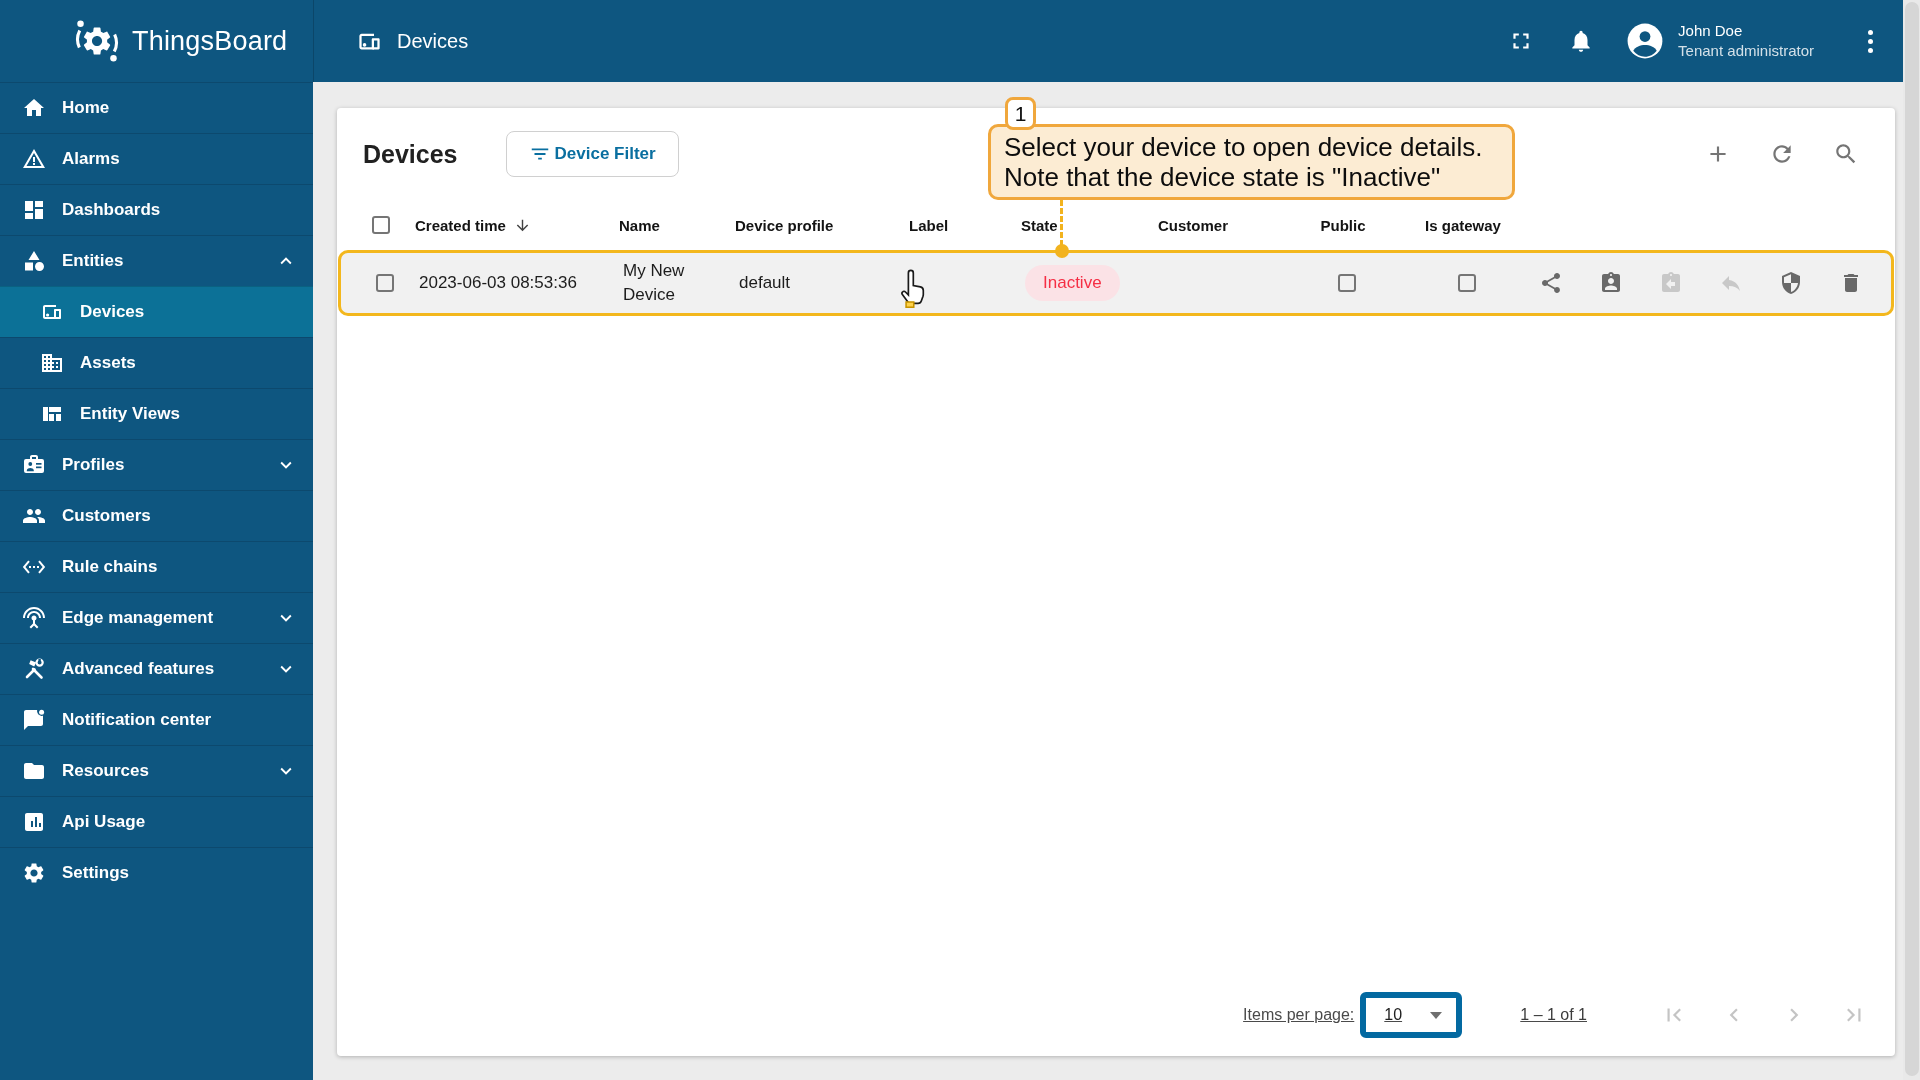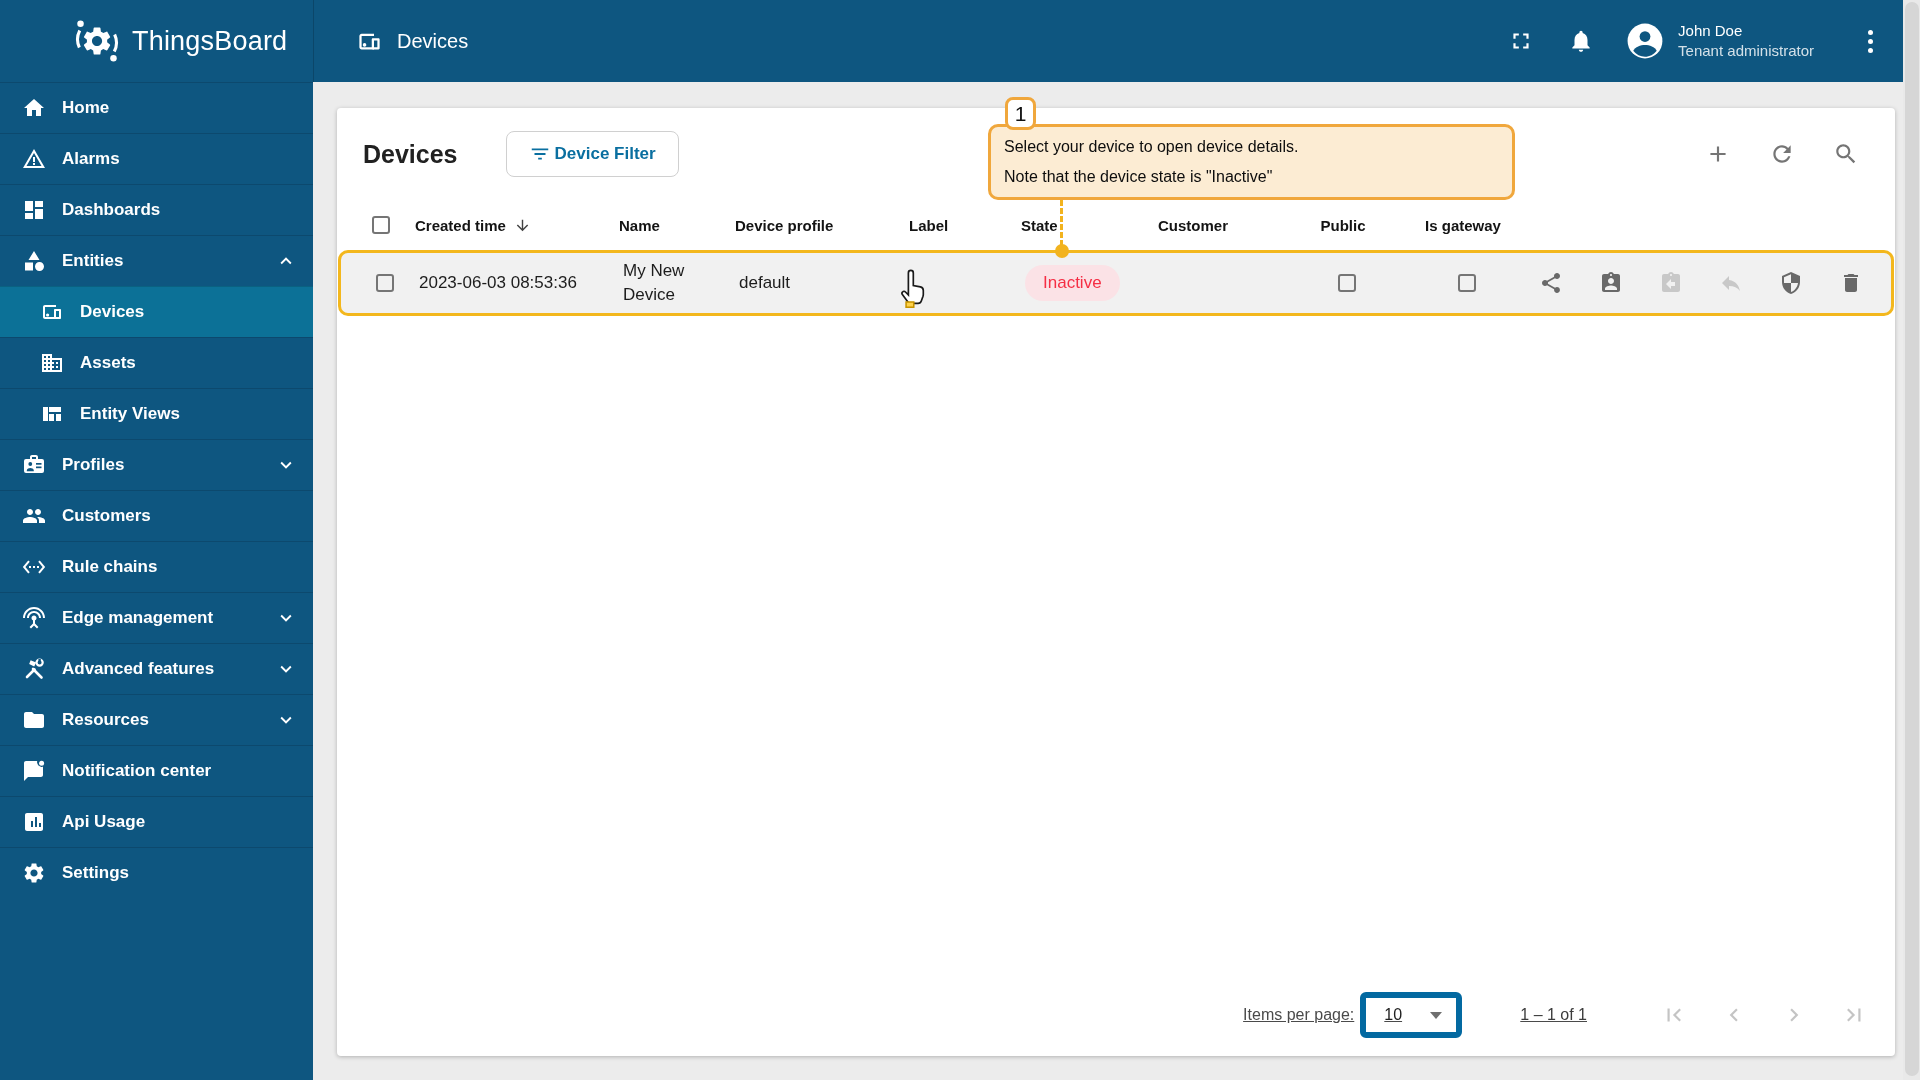--- a/index.html
+++ b/index.html
@@ -58,21 +58,21 @@
                    background:#f1f1f1; font-size:17px; color:#1d1d1d; cursor:pointer; position:relative; }
   .td { display:flex; align-items:center; }
   .name-cell { line-height:24px; padding-right:14px; }
   .state-pill { background:#fbe2e6; color:#f52e44; padding:8px 18px; border-radius:22px; font-size:17px; }
   .actions-cell { justify-content:flex-end; gap:36px; padding-right:28px; }
   .act-icon { width:24px; height:24px; cursor:pointer; }
 
   
   .callout { position:absolute; left:988px; top:124px; width:527px; z-index:20;
              background:#fcecd3; border:3px solid #f0a73c; border-radius:10px;
-             padding:5px 13px; font-size:16px; line-height:30px; color:#0d0d0d; }
+             padding:5px 13px; font-size:26px; line-height:30px; color:#0d0d0d; }
   .callout-step { position:absolute; left:1005px; top:97px; width:31px; height:33px; z-index:21;
                   background:#fff; border:3px solid #f0a73c; border-radius:8px;
                   display:flex; align-items:center; justify-content:center; font-size:21px; color:#111; }
   .callout-connector { position:absolute; left:1060px; top:200px; height:46px; width:0;
                        border-left:3px dashed #f2b31e; z-index:20; }
   .callout-dot { position:absolute; left:1055px; top:244px; width:14px; height:14px; border-radius:50%;
                  background:#f2b31e; z-index:21; }
 
   
   .cursor { position:absolute; left:899px; top:268px; z-index:30; }
@@ -202,33 +202,33 @@
       <circle cx="17.6" cy="5.6" r="3.1" fill="none" stroke="#fff" stroke-width="2.2"></circle>
       <rect x="16.4" y="2" width="2.4" height="2.4" fill="#0e5680"></rect>
     </svg>
     <span class="lbl">Advanced features</span>
     <svg class="chev" viewBox="0 0 24 24" fill="#fff">
         <path d="M7.41 8.59L12 13.17l4.59-4.58L18 10l-6 6-6-6z"></path>
       </svg>
   </div>
   <div class="menu-item">
     <svg class="mi" viewBox="0 0 24 24" fill="#fff">
+        <path d="M2 4c0-1.1.9-2 2-2h11.2c-.1.5-.2 1-.1 1.6.2 2.3 2 4.1 4.3 4.3.6.1 1.1 0 1.6-.1V16c0 1.1-.9 2-2 2H6l-4 4V4z"></path>
+        <circle cx="19.6" cy="4.2" r="2.5"></circle>
+      </svg>
+    <span class="lbl">Notification center</span>
+  </div>
+  <div class="menu-item">
+    <svg class="mi" viewBox="0 0 24 24" fill="#fff">
         <path d="M10 4H4c-1.1 0-2 .9-2 2v12c0 1.1.9 2 2 2h16c1.1 0 2-.9 2-2V8c0-1.1-.9-2-2-2h-8l-2-2z"></path>
       </svg>
     <span class="lbl">Resources</span>
     <svg class="chev" viewBox="0 0 24 24" fill="#fff">
         <path d="M7.41 8.59L12 13.17l4.59-4.58L18 10l-6 6-6-6z"></path>
       </svg>
-  </div>
-  <div class="menu-item">
-    <svg class="mi" viewBox="0 0 24 24" fill="#fff">
-        <path d="M2 4c0-1.1.9-2 2-2h11.2c-.1.5-.2 1-.1 1.6.2 2.3 2 4.1 4.3 4.3.6.1 1.1 0 1.6-.1V16c0 1.1-.9 2-2 2H6l-4 4V4z"></path>
-        <circle cx="19.6" cy="4.2" r="2.5"></circle>
-      </svg>
-    <span class="lbl">Notification center</span>
   </div>
   <div class="menu-item">
     <svg class="mi" viewBox="0 0 24 24" fill="#fff">
         <path d="M19 3H5c-1.1 0-2 .9-2 2v14c0 1.1.9 2 2 2h14c1.1 0 2-.9 2-2V5c0-1.1-.9-2-2-2zm-8 14H9v-6h2v6zm4 0h-2V7h2v10zm4 0h-2v-4h2v4z"></path>
       </svg>
     <span class="lbl">Api Usage</span>
   </div>
   <div class="menu-item">
     <svg class="mi" viewBox="0 0 24 24" fill="#fff">
         <path d="M19.14 12.94c.04-.3.06-.61.06-.94 0-.32-.02-.64-.07-.94l2.03-1.58c.18-.14.23-.41.12-.61l-1.92-3.32c-.12-.22-.37-.29-.59-.22l-2.39.96c-.5-.38-1.03-.7-1.62-.94l-.36-2.54c-.04-.24-.24-.41-.48-.41h-3.84c-.24 0-.43.17-.47.41l-.36 2.54c-.59.24-1.13.57-1.62.94l-2.39-.96c-.22-.08-.47 0-.59.22L2.74 8.87c-.12.21-.08.47.12.61l2.03 1.58c-.05.3-.09.63-.09.94s.02.64.07.94l-2.03 1.58c-.18.14-.23.41-.12.61l1.92 3.32c.12.22.37.29.59.22l2.39-.96c.5.38 1.03.7 1.62.94l.36 2.54c.05.24.24.41.48.41h3.84c.24 0 .44-.17.47-.41l.36-2.54c.59-.24 1.13-.56 1.62-.94l2.39.96c.22.08.47 0 .59-.22l1.92-3.32c.12-.22.07-.47-.12-.61l-2.01-1.58zM12 15.6c-1.98 0-3.6-1.62-3.6-3.6s1.62-3.6 3.6-3.6 3.6 1.62 3.6 3.6-1.62 3.6-3.6 3.6z"></path>

